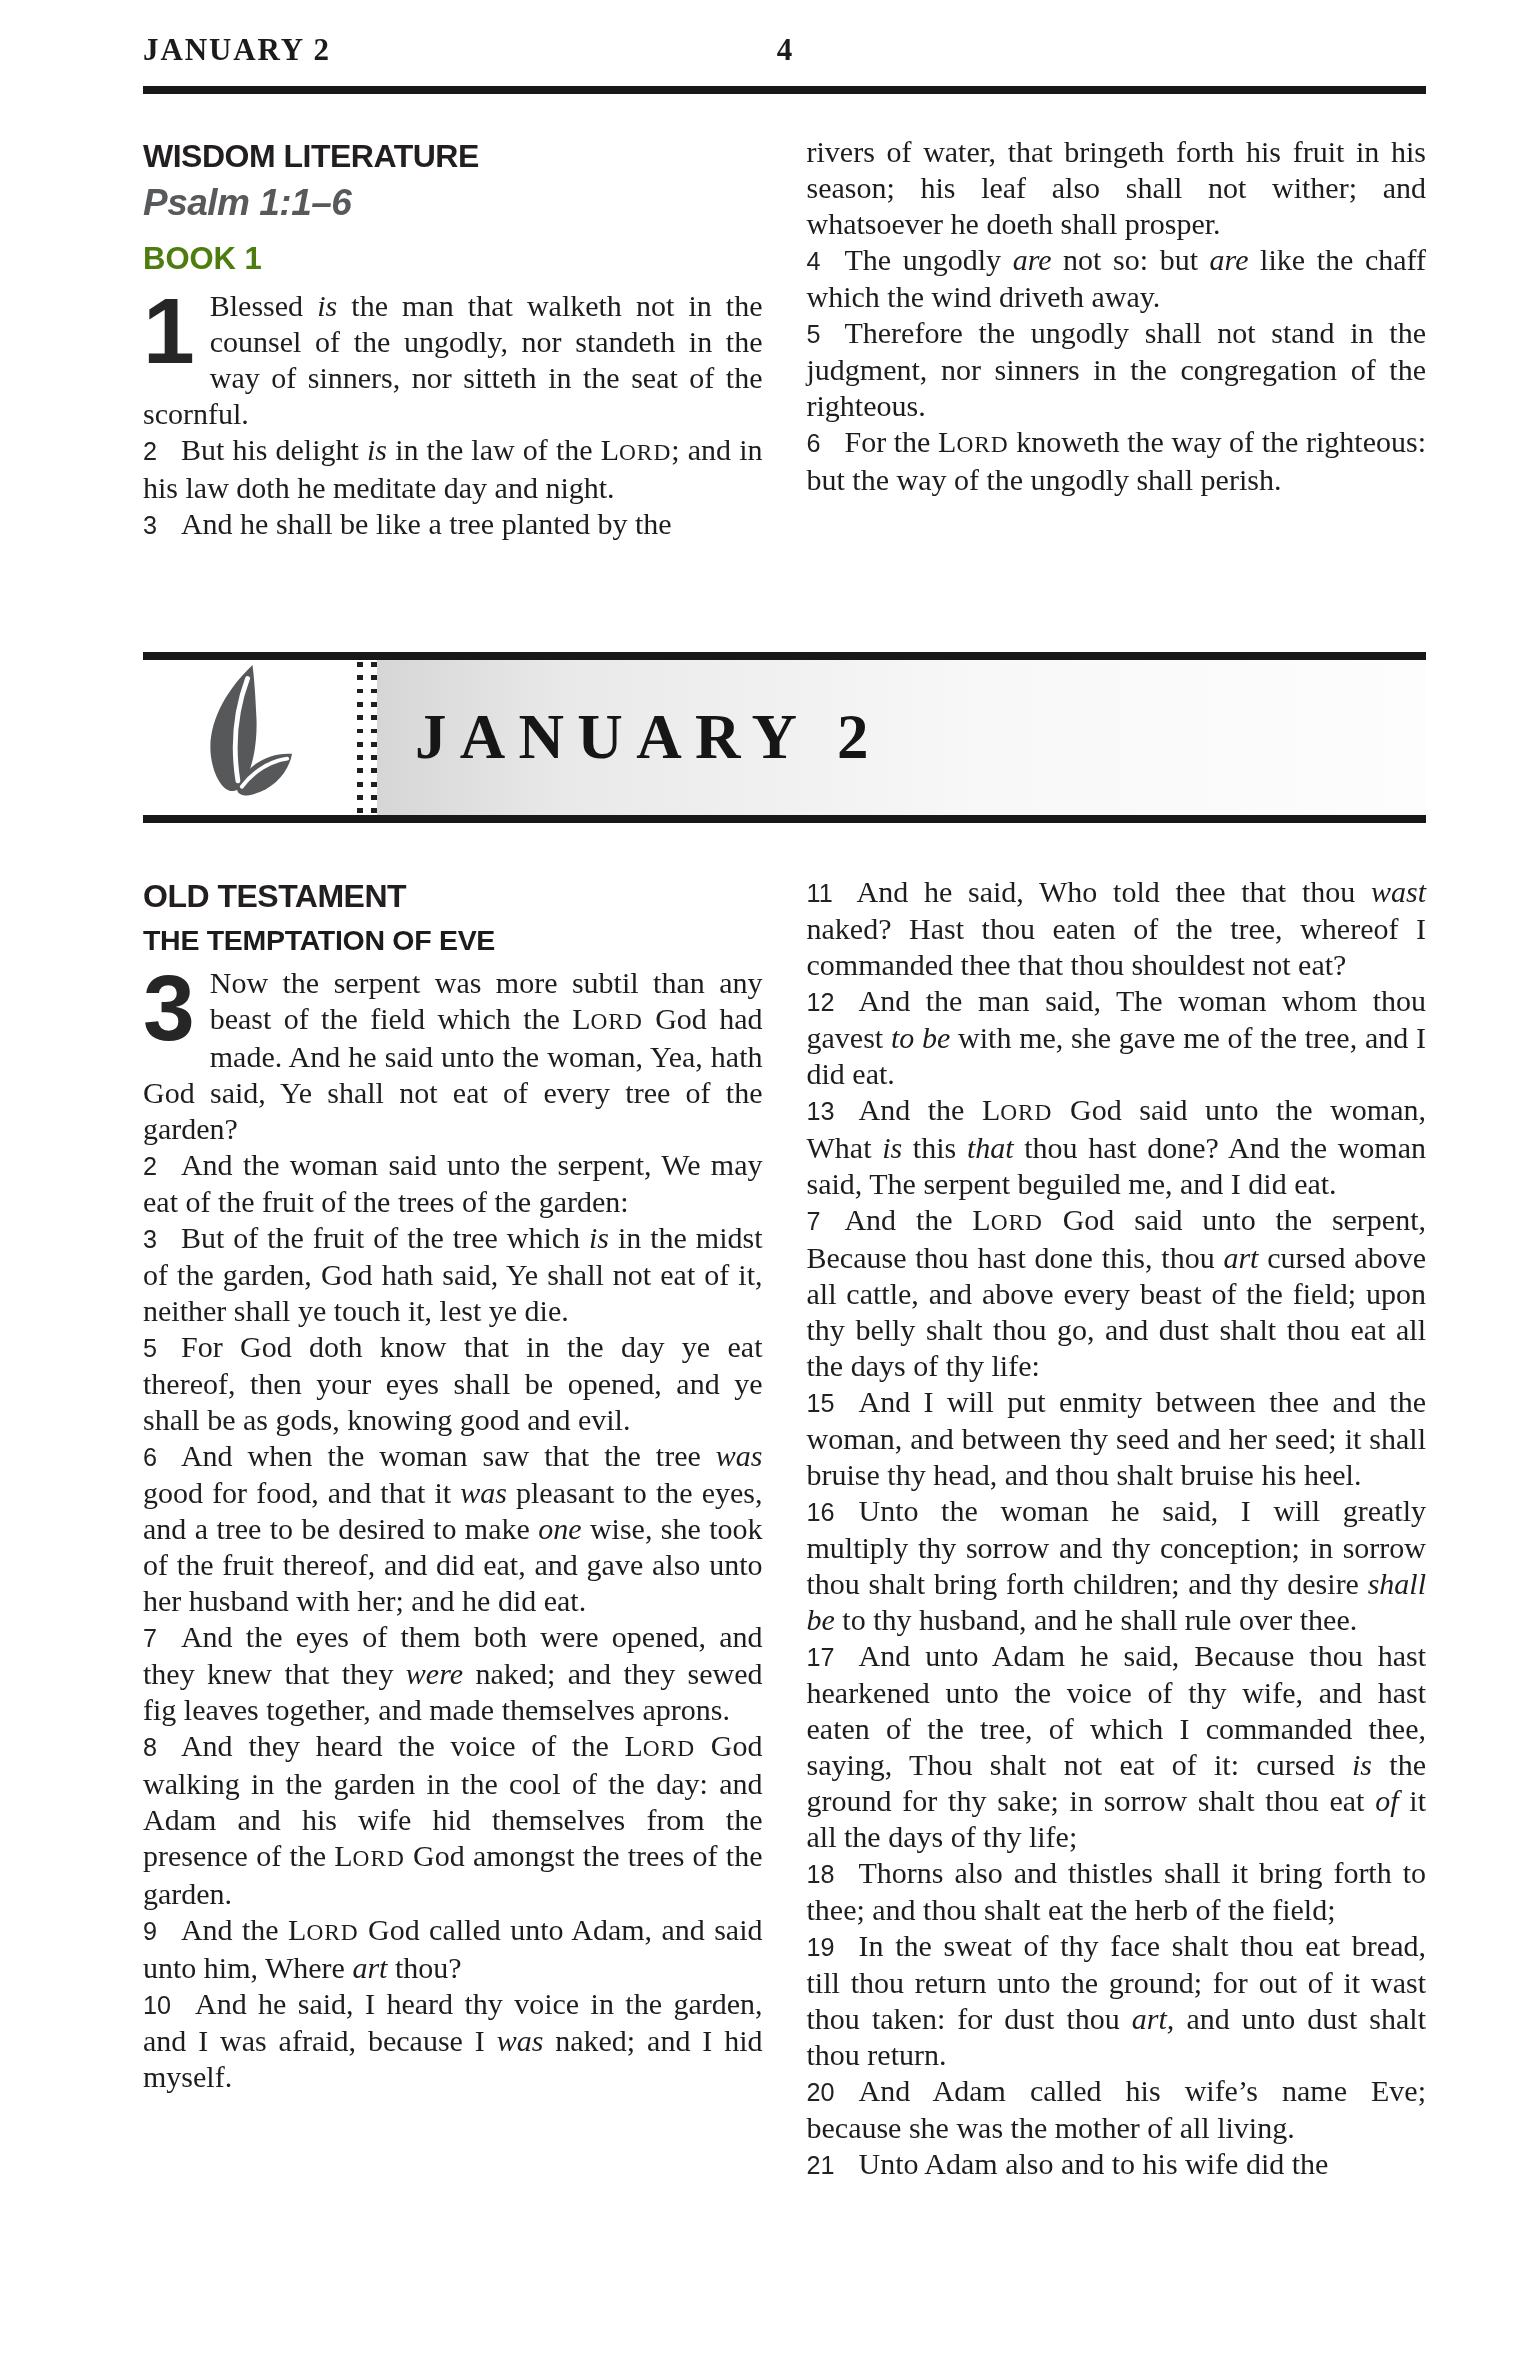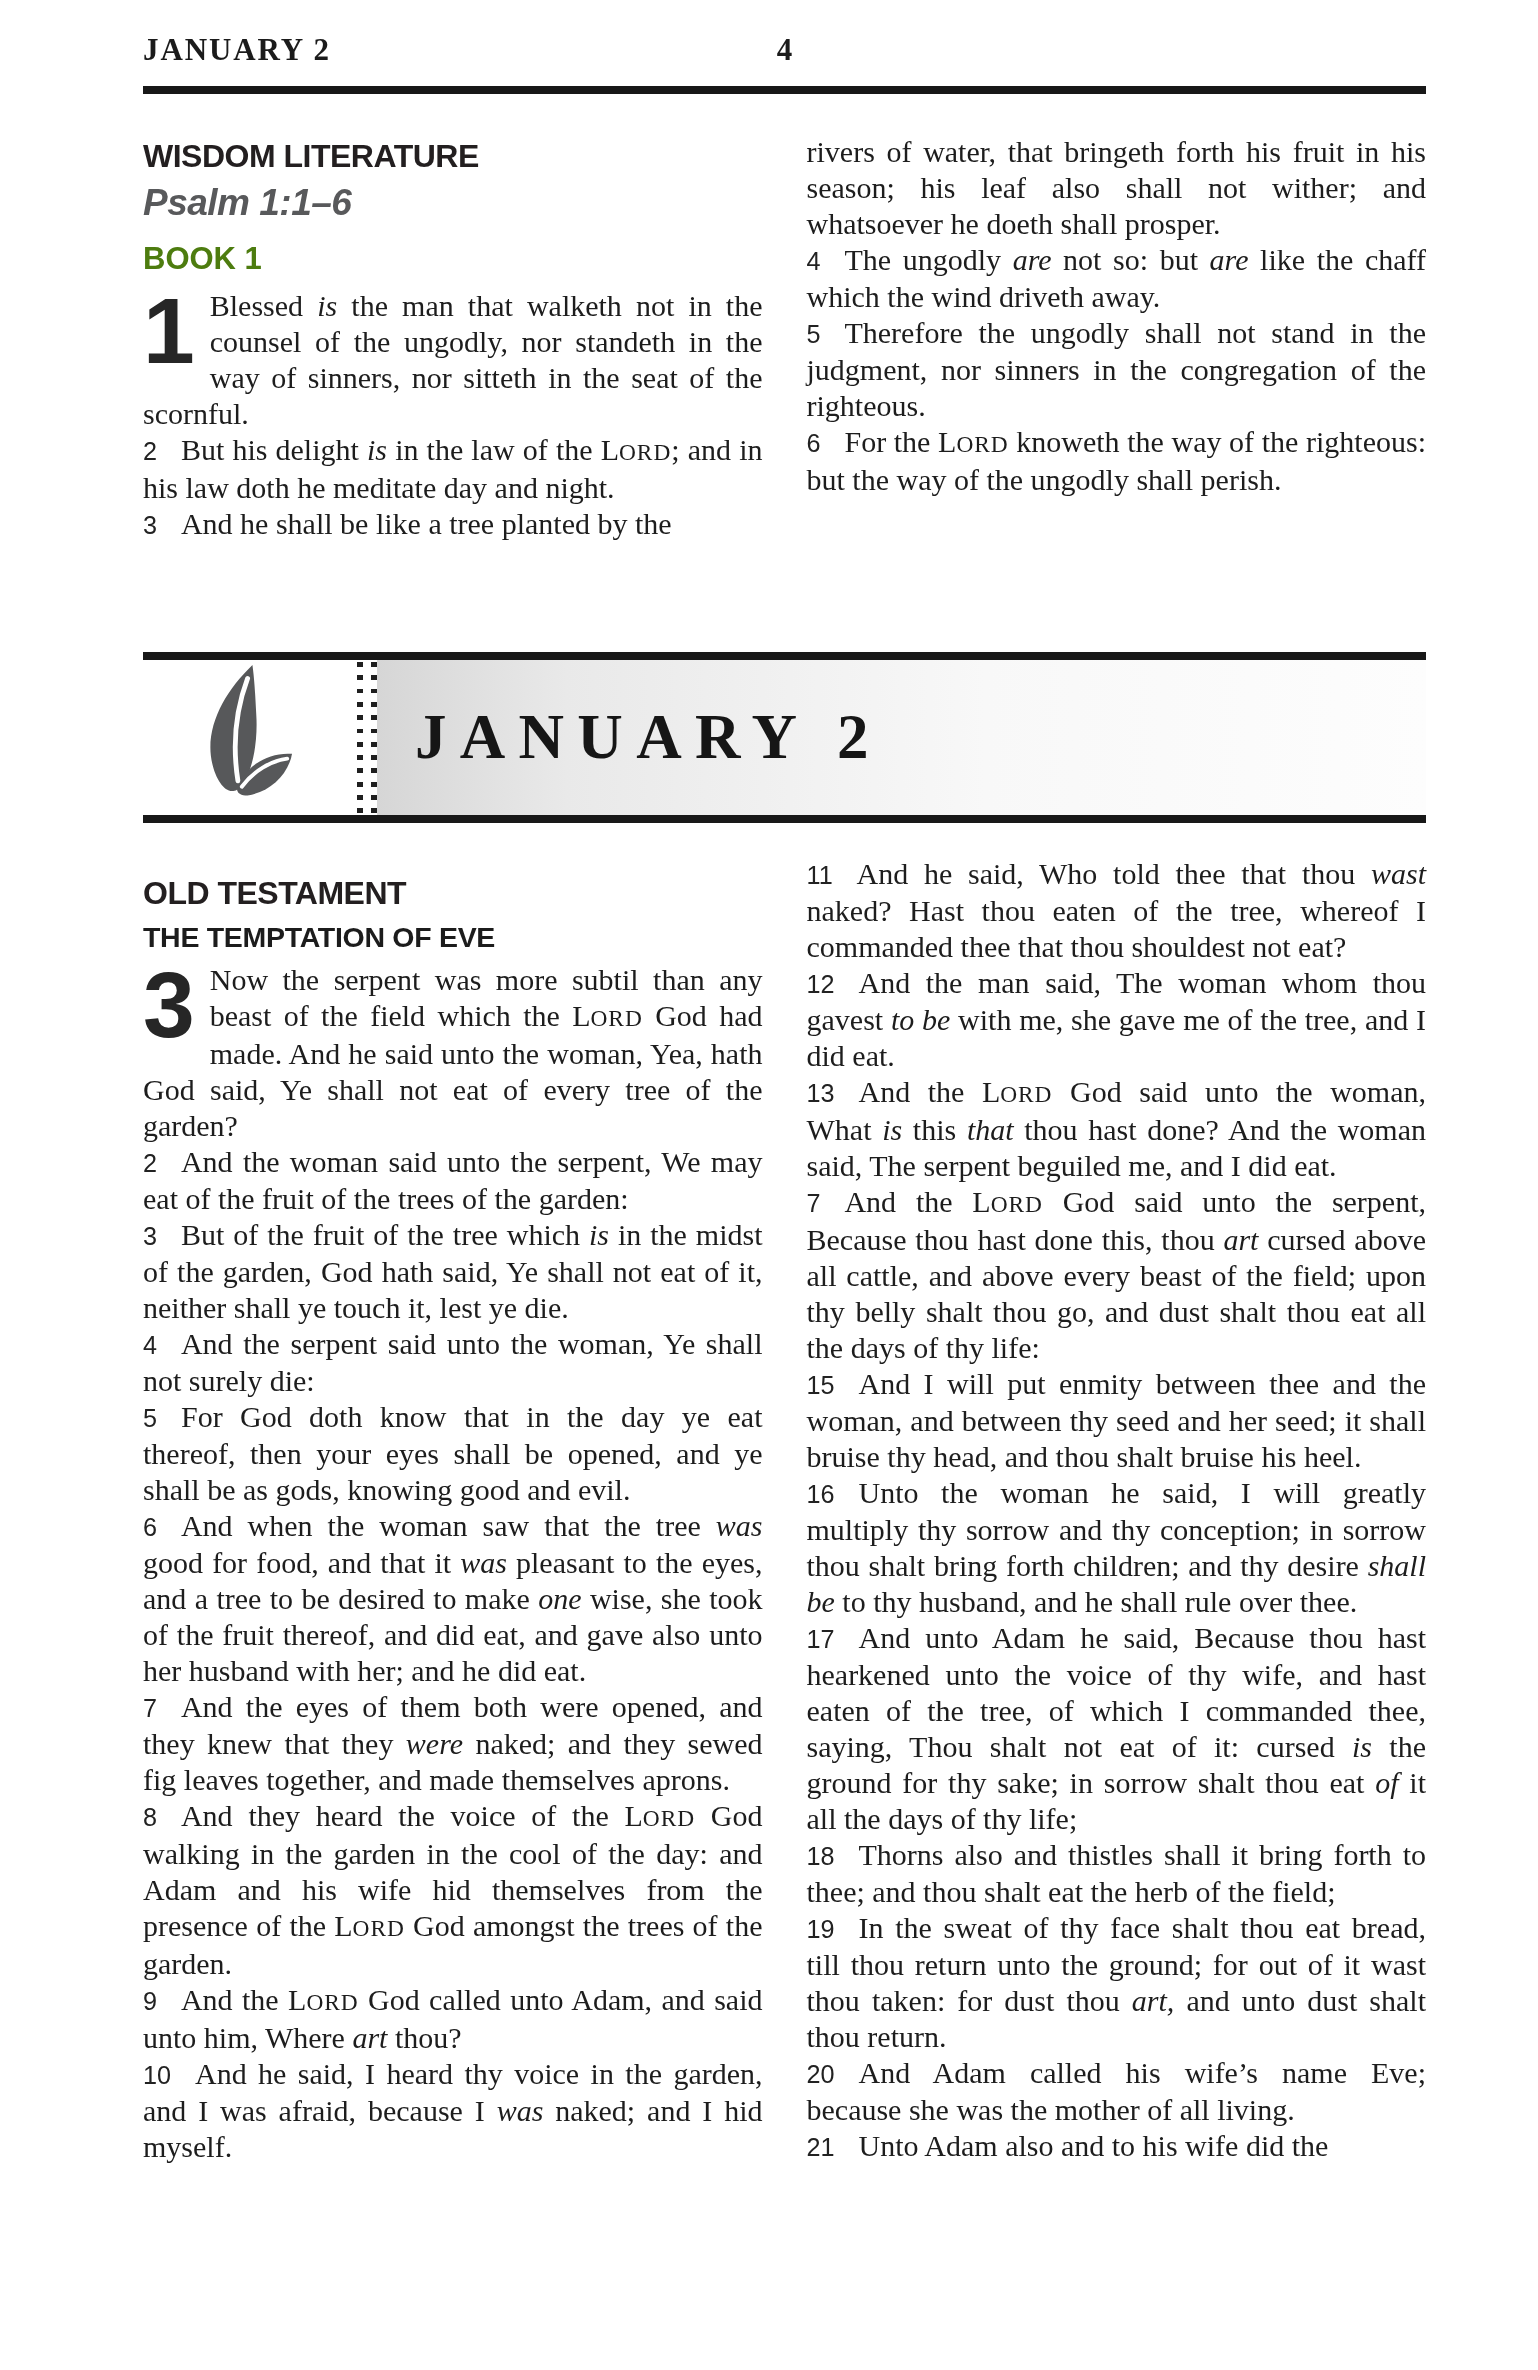--- a/index.html
+++ b/index.html
@@ -22,21 +22,21 @@
   .rh-center{
     position:absolute;left:50%;top:0;transform:translateX(-50%);
     font-family:"Liberation Serif", serif;
     font-weight:700;font-size:31px;color:#1b1b1b;
   }
   .rule{height:8.6px;background:#181818;margin-top:9.5px;}
   
   .cols{display:flex;gap:44px;}
   .col{flex:1 1 0;min-width:0;}
   .top-section{margin-top:40px;height:518px;}
-  .main-section{margin-top:33px;align-items:flex-end;}
+  .main-section{margin-top:51px;}
   
   .h-section{
     font-family:"Liberation Sans", sans-serif;
     font-weight:700;font-size:32px;line-height:44px;
     letter-spacing:-0.5px;color:#231f20;margin:0 0 3.8px 0;
   }
   .h-ref{
     font-family:"Liberation Sans", sans-serif;
     font-style:italic;font-weight:700;font-size:37px;line-height:42px;
     letter-spacing:-0.5px;color:#58595b;margin:0 0 7.6px 0;
@@ -144,21 +144,20 @@
   </div>
 
   <div class="cols main-section">
     <div class="col">
       <h1 class="h-section">OLD TESTAMENT</h1>
       <div class="h-sub">THE TEMPTATION OF EVE</div>
       <div class="verses">
           <p class="verse dropverse"><span class="dropcap">3</span><span class="vtext">Now the serpent was more subtil than any beast of the field which the L<span class="sc">ORD</span> God had made. And he said unto the woman, Yea, hath God said, Ye shall not eat of every tree of the garden?</span></p>
           <p class="verse"><span class="vnum">2</span><span class="vtext">And the woman said unto the serpent, We may eat of the fruit of the trees of the garden:</span></p>
           <p class="verse"><span class="vnum">3</span><span class="vtext">But of the fruit of the tree which <em>is</em> in the midst of the garden, God hath said, Ye shall not eat of it, neither shall ye touch it, lest ye die.</span></p>
-          <p class="verse"><span class="vnum">4</span><span class="vtext">And the serpent said unto the woman, Ye shall not surely die:</span></p>
           <p class="verse"><span class="vnum">5</span><span class="vtext">For God doth know that in the day ye eat thereof, then your eyes shall be opened, and ye shall be as gods, knowing good and evil.</span></p>
           <p class="verse"><span class="vnum">6</span><span class="vtext">And when the woman saw that the tree <em>was</em> good for food, and that it <em>was</em> pleasant to the eyes, and a tree to be desired to make <em>one</em> wise, she took of the fruit thereof, and did eat, and gave also unto her husband with her; and he did eat.</span></p>
           <p class="verse"><span class="vnum">7</span><span class="vtext">And the eyes of them both were opened, and they knew that they <em>were</em> naked; and they sewed fig leaves together, and made themselves aprons.</span></p>
           <p class="verse"><span class="vnum">8</span><span class="vtext">And they heard the voice of the L<span class="sc">ORD</span> God walking in the garden in the cool of the day: and Adam and his wife hid themselves from the presence of the L<span class="sc">ORD</span> God amongst the trees of the garden.</span></p>
           <p class="verse"><span class="vnum">9</span><span class="vtext">And the L<span class="sc">ORD</span> God called unto Adam, and said unto him, Where <em>art</em> thou?</span></p>
           <p class="verse"><span class="vnum">10</span><span class="vtext">And he said, I heard thy voice in the garden, and I was afraid, because I <em>was</em> naked; and I hid myself.</span></p>
         </div>
     </div>
     <div class="col">
       <div class="verses">

